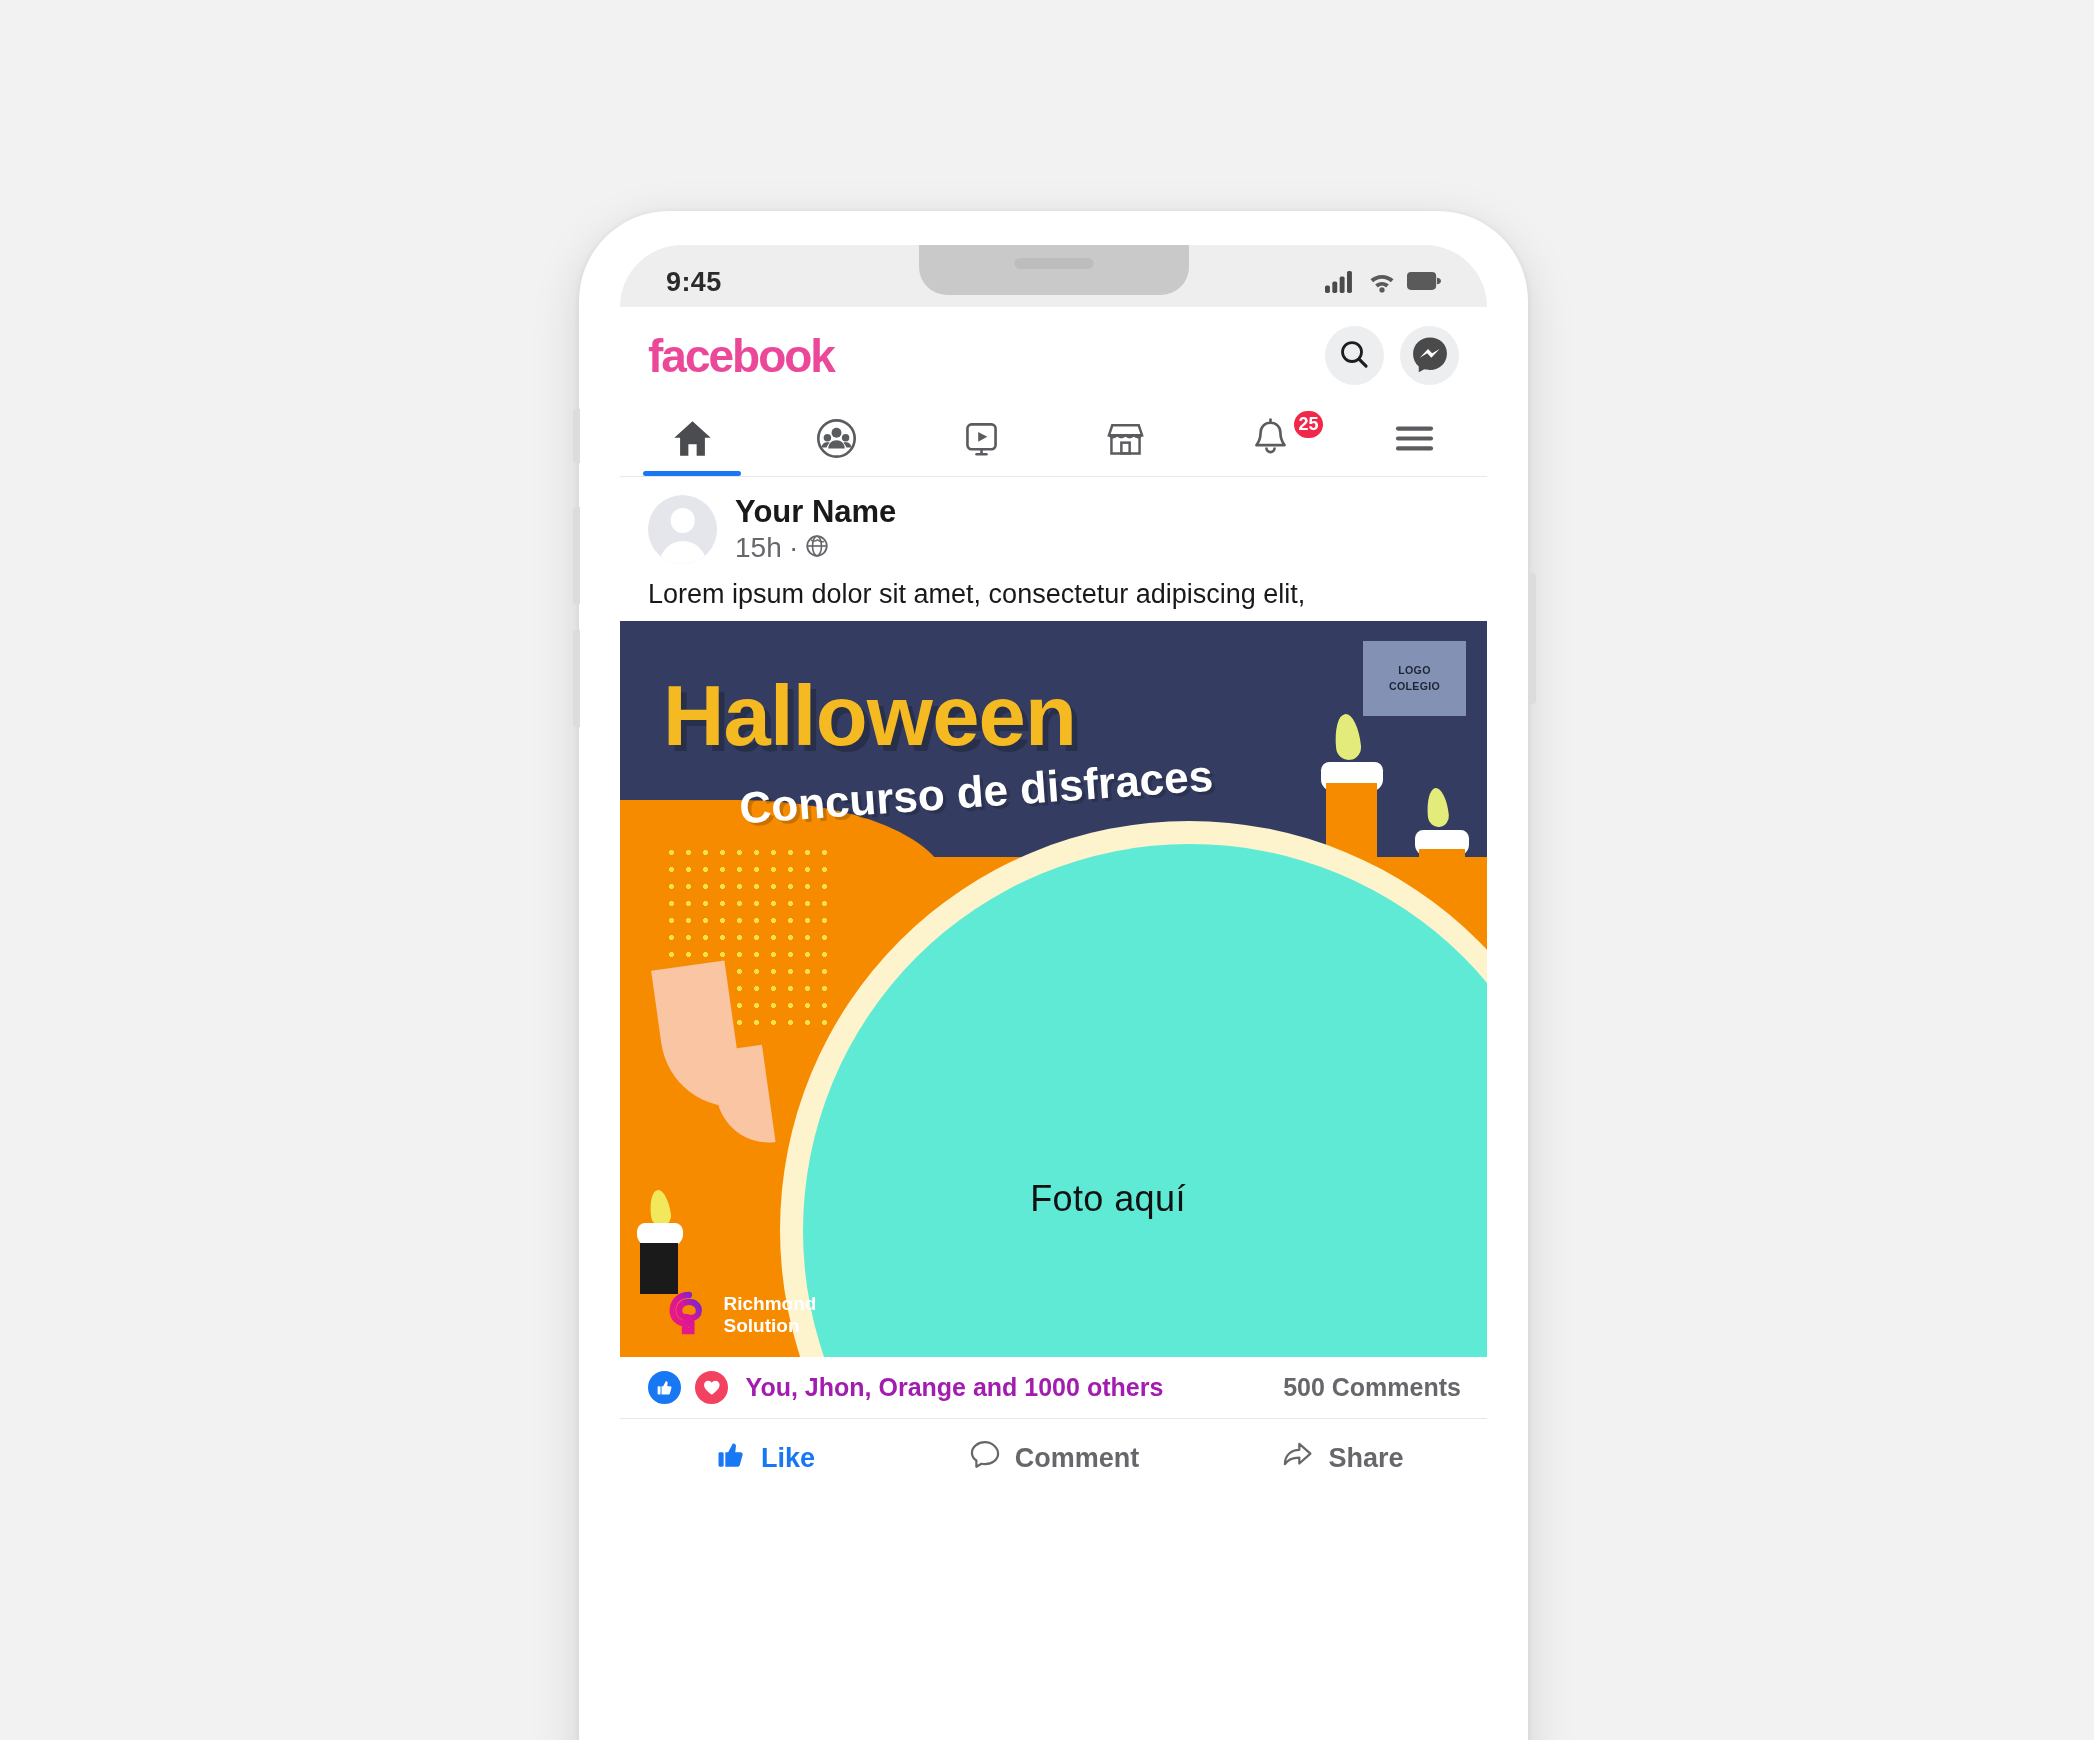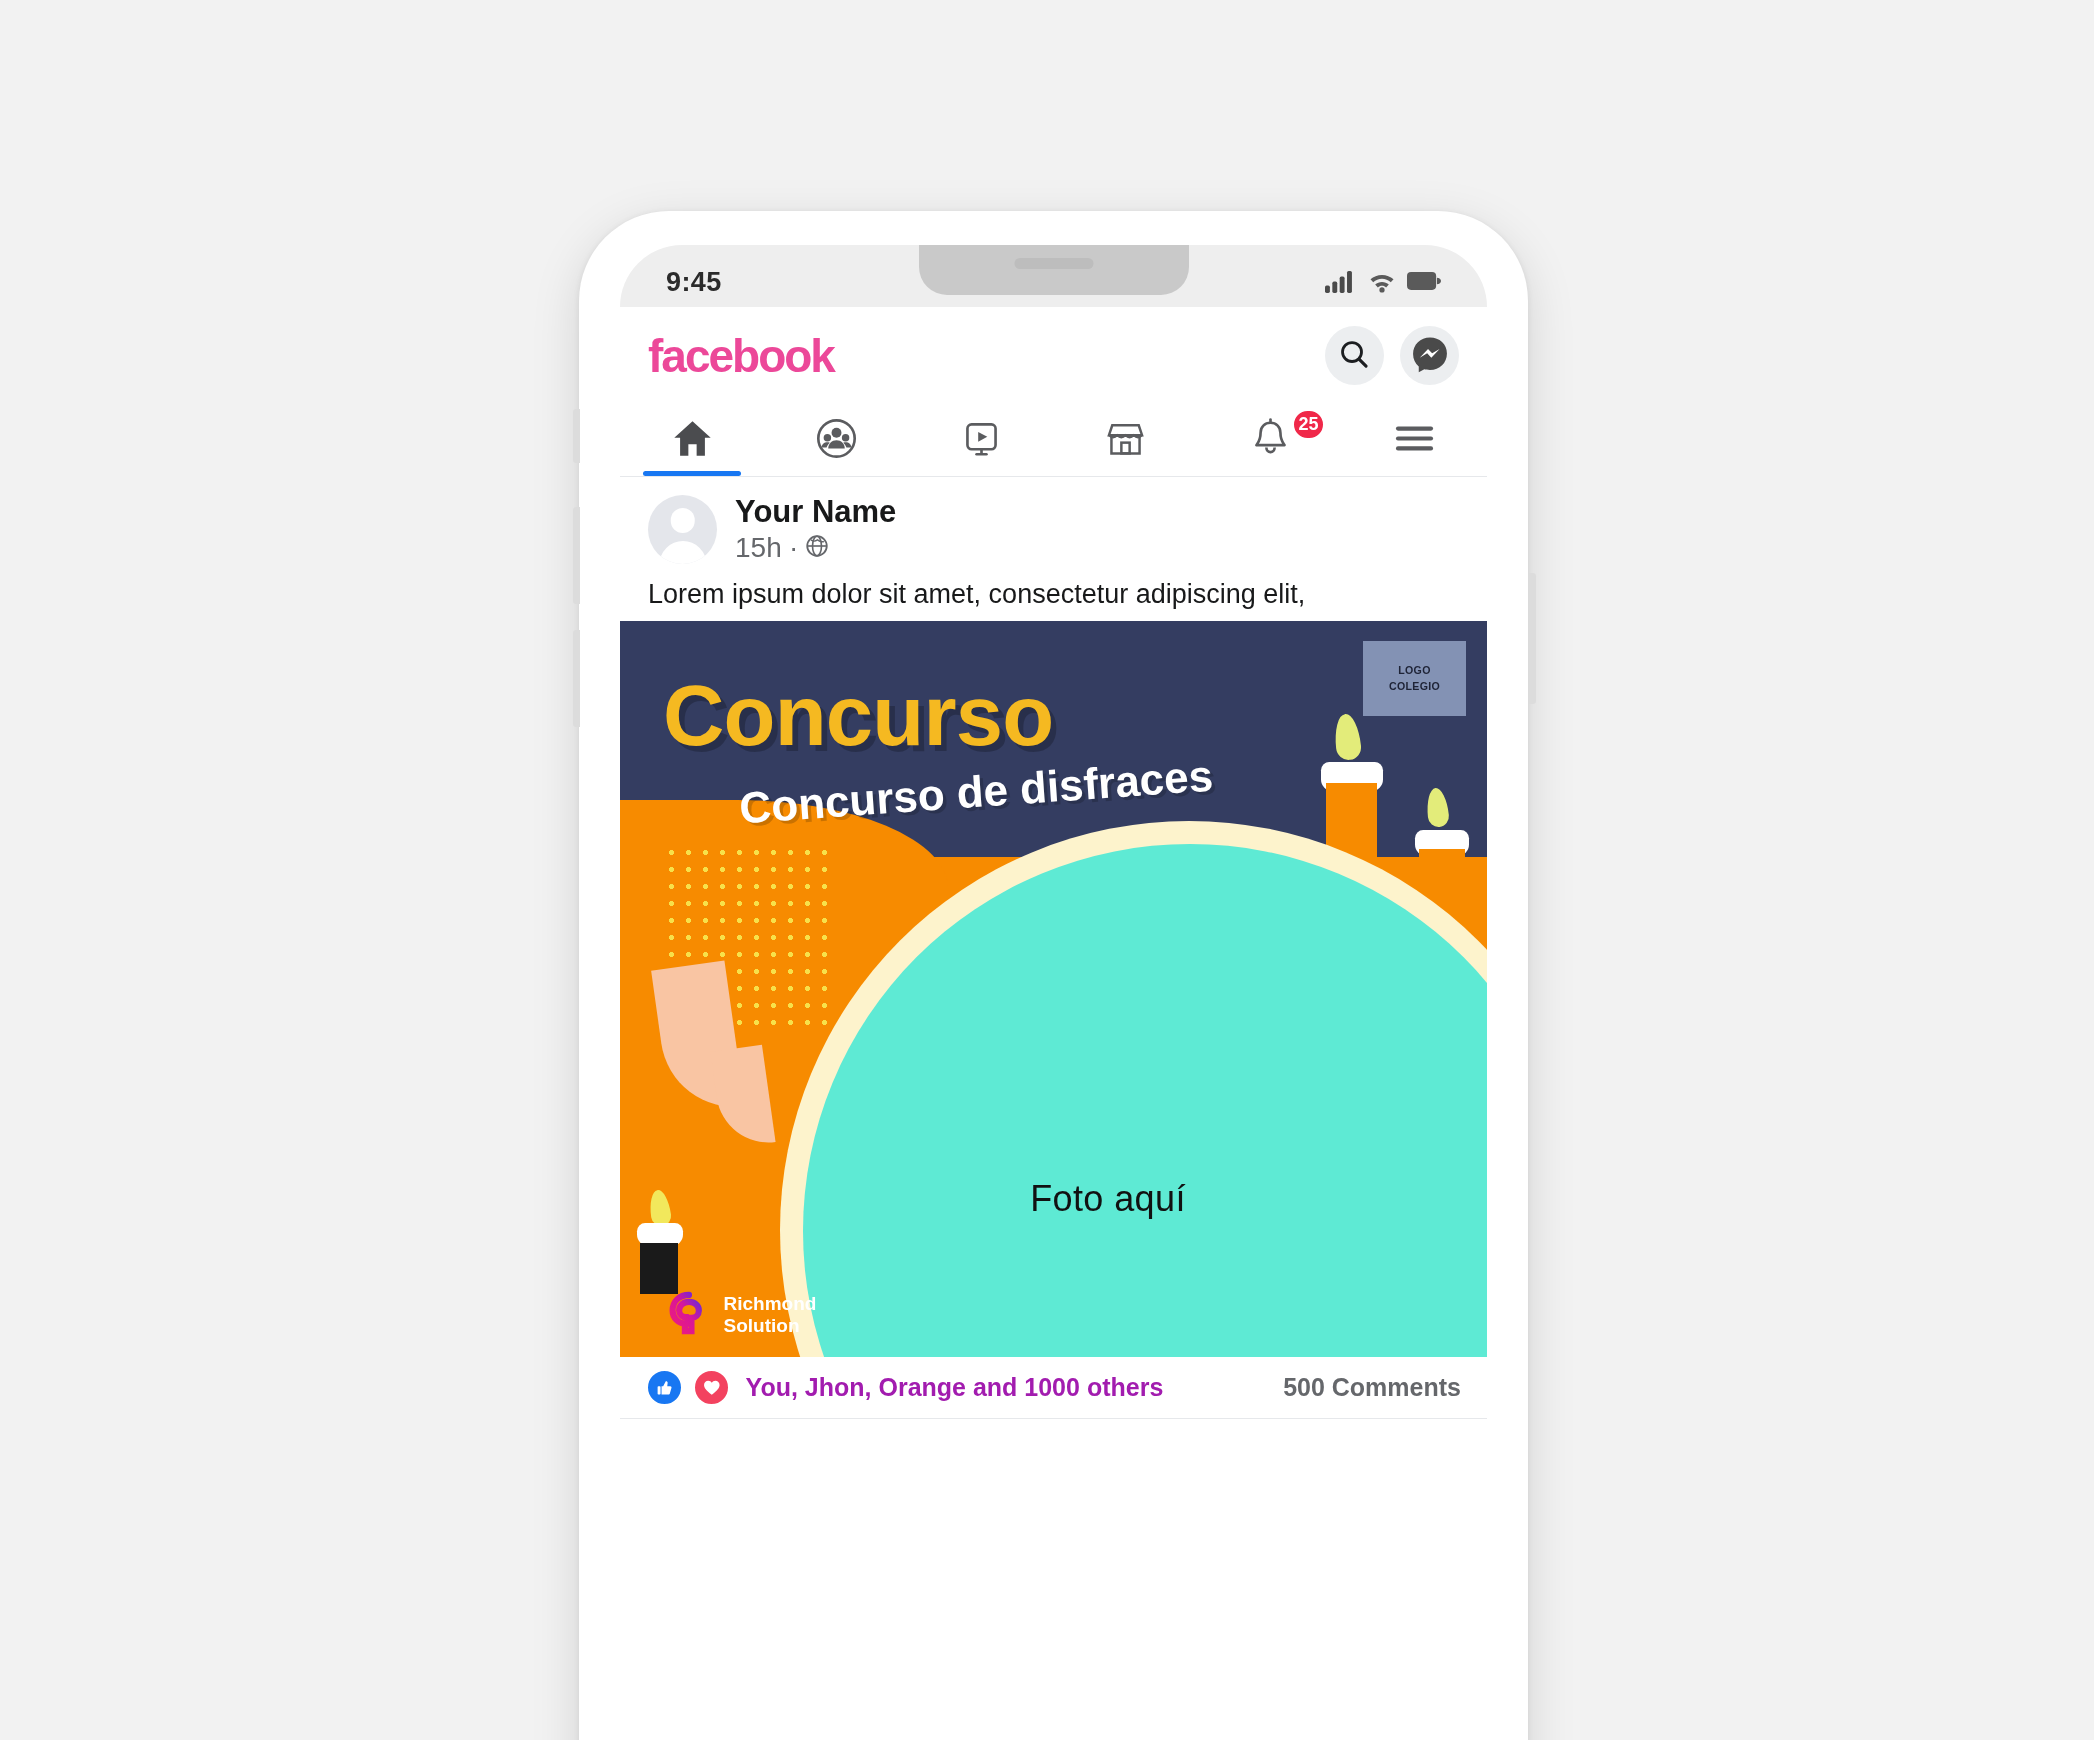--- a/index.html
+++ b/index.html
@@ -471,21 +471,21 @@
       </div>
       <div class="drip" style="position:absolute;left:-23px;top:3.3px;width:54px;height:26px;"></div>
       <div style="position:absolute;left:-19px;top:23px;width:46px;height:147px;background:#f78b00;"></div>
     </div>
 
     <div id="logo-colegio">
       <span>LOGO</span>
       <span>COLEGIO</span>
     </div>
 
-    <div id="banner-title">Concurso</div>
+    <div id="banner-title">Halloween</div>
     <div id="banner-sub">Concurso de disfraces</div>
 
     <div id="photo-ring"></div>
     <div id="photo-circle">
       <span id="photo-label">Foto aquí</span>
     </div>
 
     <div id="dots"></div>
 
     <div class="swoosh" id="swoosh1"></div>
@@ -529,15 +529,42 @@
       <span class="reaction-pill" style="background:#f3425f;">
         <svg width="19.6" height="19.6" viewBox="0 0 24 24">
           <path d="M12 20.5 C5 15.5 2.5 12 2.5 8.6 C2.5 5.6 4.8 3.4 7.6 3.4 C9.6 3.4 11.1 4.5 12 5.9 C12.9 4.5 14.4 3.4 16.4 3.4 C19.2 3.4 21.5 5.6 21.5 8.6 C21.5 12 19 15.5 12 20.5z" fill="#fff"></path>
         </svg>
       </span>
       <span id="reaction-text">You, Jhon, Orange and 1000 others</span>
     </div>
     <div id="comments-count">500 Comments</div>
   </div>
 
+  <div id="actionbar">
+    <div class="action active">
+      <span>
+        <svg width="34" height="34" viewBox="0 0 24 24">
+          <path d="M8 10h2l3.2-6c1.3-.3 2.3.5 2.3 1.8L15 10h3.8c1 0 1.7 1 1.4 2l-2 7c-.2.8-.9 1.3-1.7 1.3H8z" fill="#1877f2"></path>
+          <rect x="3.2" y="10" width="3.6" height="10.3" rx="1" fill="#1877f2"></rect>
+        </svg>
+      </span>
+      <span>Like</span>
+    </div>
+    <div class="action">
+      <span>
+        <svg width="34" height="34" viewBox="0 0 26 26">
+          <path d="M13 3.2c-5.5 0-10 3.6-10 8 0 2.4 1.3 4.5 3.4 6V22l3.9-2.3c.9.2 1.8.3 2.7.3 5.5 0 10-3.6 10-8s-4.5-8.8-10-8.8z" fill="none" stroke="#65676b" stroke-width="1.7" stroke-linejoin="round"></path>
+        </svg>
+      </span>
+      <span>Comment</span>
+    </div>
+    <div class="action">
+      <span>
+        <svg width="34" height="34" viewBox="0 0 26 26">
+          <path d="M3 20c0-7 5-11 11-11V4.5l8.5 7.5L14 19.5V15C8.5 15 5 16.8 3 20z" fill="none" stroke="#65676b" stroke-width="1.7" stroke-linejoin="round"></path>
+        </svg>
+      </span>
+      <span>Share</span>
+    </div>
+  </div>
 
 </div>
 
 
 </body></html>

